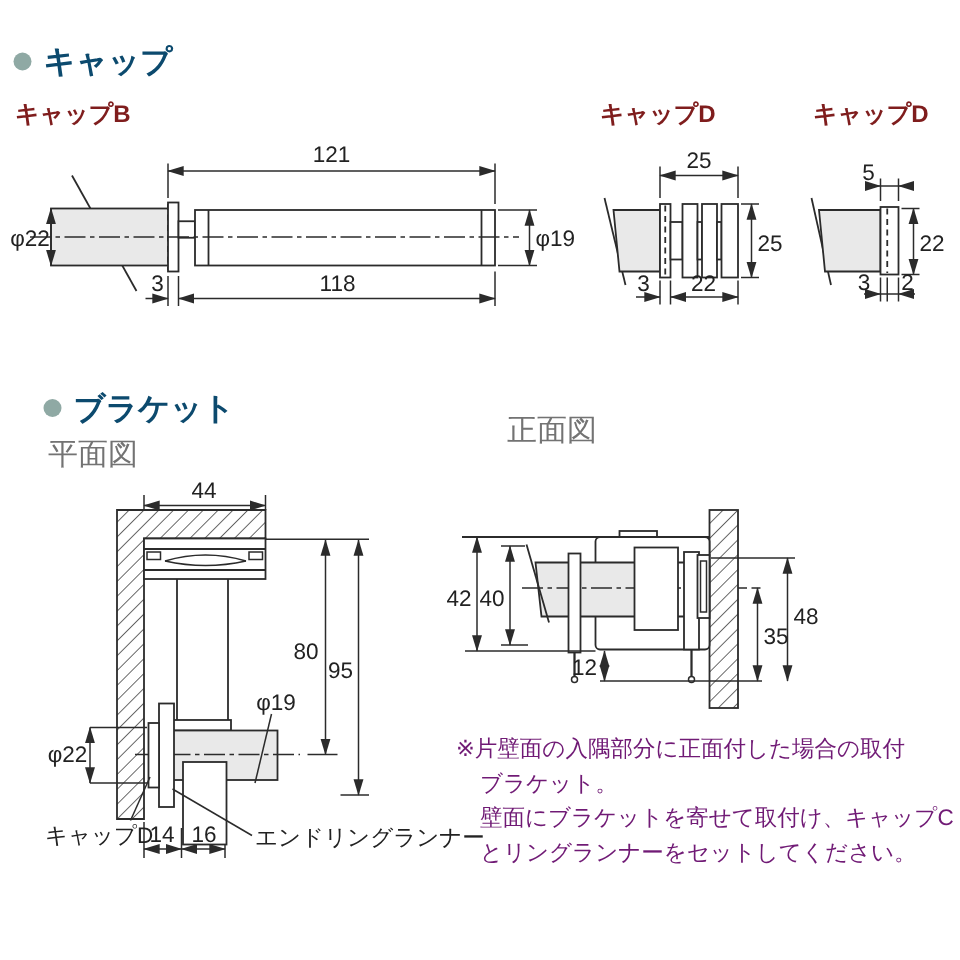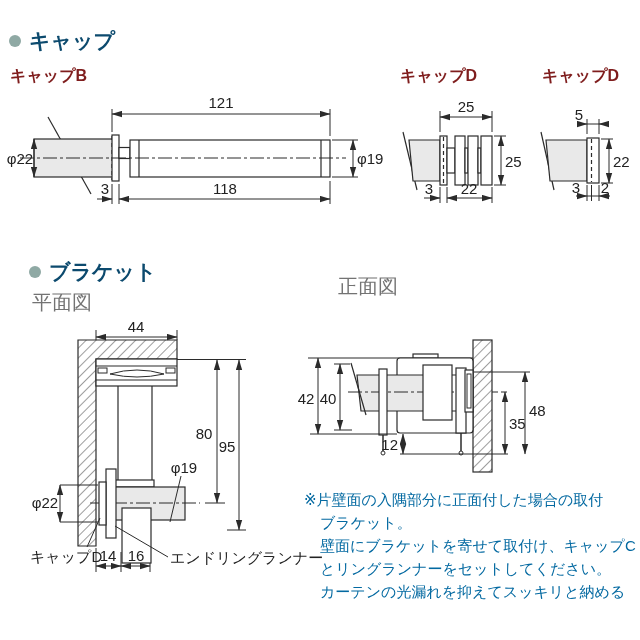--- a/index.html
+++ b/index.html
@@ -3,21 +3,21 @@
 <meta charset="utf-8">
 <style>
   html,body{margin:0;padding:0;background:#fff;}
   .screen{position:relative;width:640px;height:640px;background:#ffffff;overflow:hidden;
           font-family:"Liberation Sans","DejaVu Sans",sans-serif;}
   .abs{position:absolute;}
   .section-head{display:flex;align-items:center;gap:8px;color:#0c4a6e;font-size:21px;font-weight:600;}
   .bullet{width:12px;height:12px;border-radius:50%;background:#8fa9a4;display:inline-block;}
   .part-label{font-size:16px;font-weight:700;color:#7f1d1d;}
   .view-label{font-size:20px;font-weight:400;color:#737373;}
-  .notes{font-size:15px;color:#0369a1;line-height:23px;width:336px;}
+  .notes{font-size:15px;color:#701a75;line-height:23px;width:336px;}
   .notes .hang{padding-left:16px;}
   svg text{font-family:"Liberation Sans","DejaVu Sans",sans-serif;}
   .dimtxt{font-size:15px;fill:#222;}
   .calltxt{font-size:15px;fill:#222;}
 </style>
 </head>
 <body>
 
 <div class="screen">
 
@@ -36,21 +36,20 @@
   </div>
 
   <div class="abs view-label" style="left:32px;top:289px;">平面図</div>
   <div class="abs view-label" style="left:338px;top:273px;">正面図</div>
 
   <div class="abs notes" style="left:304px;top:488px;">
     <div>※片壁面の入隅部分に正面付した場合の取付</div>
     <div class="hang">ブラケット。</div>
     <div class="hang">壁面にブラケットを寄せて取付け、キャップC</div>
     <div class="hang">とリングランナーをセットしてください。</div>
-    <div class="hang">カーテンの光漏れを抑えてスッキリと納める</div>
   </div>
 
   <svg class="abs" style="left:0;top:0;" width="640" height="640" viewBox="0 0 640 640">
     <defs>
       <pattern id="hatch" patternUnits="userSpaceOnUse" width="7" height="7" patternTransform="rotate(45)">
         <line x1="0" y1="0" x2="0" y2="7" stroke="#4a4a4a" stroke-width="1.1"></line>
       </pattern>
       <marker id="ah" viewBox="0 0 10 6" refX="9.5" refY="3" markerWidth="11" markerHeight="7" orient="auto-start-reverse" markerUnits="userSpaceOnUse">
         <path d="M0,0 L10,3 L0,6 Z" fill="#2b2b2b"></path>
       </marker>

